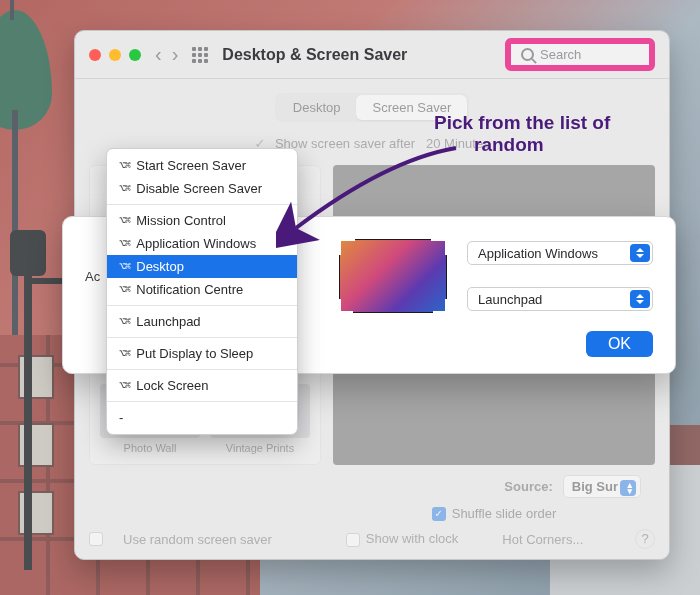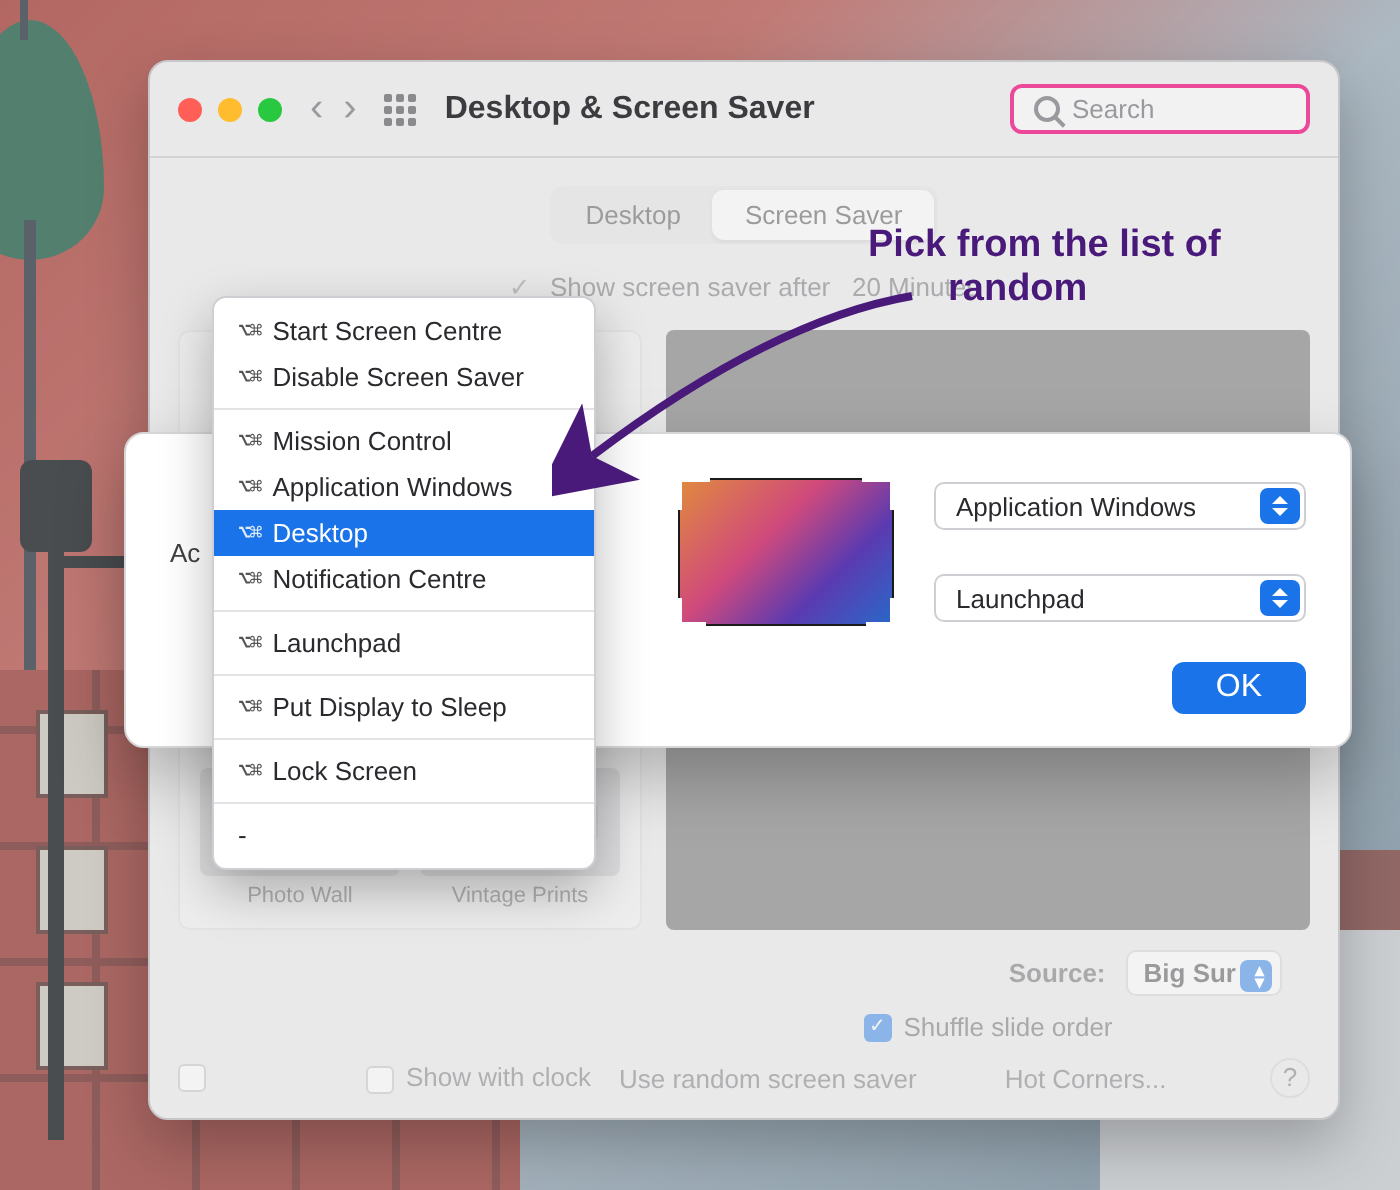--- a/index.html
+++ b/index.html
@@ -34,21 +34,21 @@
     box-shadow:0 12px 30px rgba(0,0,0,.25);
   }
   .pref-toolbar{height:48px;display:flex;align-items:center;padding:0 14px;gap:14px;border-bottom:1px solid #d4d4d6;}
   .traffic{display:flex;gap:8px;}
   .dot{width:12px;height:12px;border-radius:50%;}
   .dot.red{background:#ff5f57;} .dot.yellow{background:#febc2e;} .dot.green{background:#28c840;}
   .nav-arrows{display:flex;gap:10px;color:#9a9a9e;font-size:20px;}
   .grid-ico{width:16px;height:16px;display:grid;grid-template-columns:repeat(3,4px);grid-template-rows:repeat(3,4px);gap:2px;}
   .grid-ico span{background:#8a8a8e;border-radius:1px;}
   .pref-title{font-weight:600;color:#3c3c40;font-size:16px;}
-  .search-wrap{margin-left:auto;display:flex;align-items:center;gap:6px;background:#f2f2f3;border:2px solid #ec4899;border-radius:6px;padding:3px 10px;color:#9a9a9e;font-size:13px;width:150px;}
+  .search-wrap{margin-left:auto;display:flex;align-items:center;gap:6px;background:#f2f2f3;border:6px solid #ec4899;border-radius:6px;padding:3px 10px;color:#9a9a9e;font-size:13px;width:150px;}
   .mag{width:13px;height:13px;border:2px solid #9a9a9e;border-radius:50%;position:relative;}
   .mag::after{content:"";position:absolute;width:6px;height:2px;background:#9a9a9e;bottom:-3px;right:-5px;transform:rotate(45deg);}
 
   .tabs-row{display:flex;justify-content:center;margin-top:14px;}
   .seg{display:flex;background:#e0e0e2;border-radius:7px;padding:2px;}
   .seg button{border:none;background:transparent;padding:5px 16px;font-size:13px;color:#3c3c40;border-radius:6px;}
   .seg button.active{background:#fff;box-shadow:0 1px 2px rgba(0,0,0,.12);}
 
   .show-after-row{margin-top:14px;text-align:center;color:#606066;font-size:13px;}
   .show-after-row .check{color:#8a8a8e;margin-right:6px;}
@@ -233,22 +233,22 @@
       </div>
       <div class="chk-row">
         <div class="chk">✓</div>
         <span>Shuffle slide order</span>
       </div>
     </div>
   </div>
 
   <div class="footer-row">
     <span class="chkbox"></span>
+    <span>Use random screen saver</span>
     <span style="margin-left:60px"><span class="chkbox"></span><span>Show with clock</span></span>
-    <span>Use random screen saver</span>
     <span style="margin-left:30px">Hot Corners...</span>
     <span class="q">?</span>
   </div>
 
   <div class="pref-dim"></div>
 </div>
 
 <div class="sheet">
   <div class="sheet-row">
     <span class="ac-label">Ac</span>
@@ -269,21 +269,21 @@
     </div>
   </div>
   <div class="sheet-foot">
     <button class="ok-btn">OK</button>
   </div>
 </div>
 
 <div class="dd-menu">
   <div class="dd-item">
       <span class="mods">⌥⌘</span>
-      <span>Start Screen Centre</span>
+      <span>Start Screen Saver</span>
     </div>
   <div class="dd-item">
       <span class="mods">⌥⌘</span>
       <span>Disable Screen Saver</span>
     </div>
   <div class="dd-sep"></div>
   <div class="dd-item">
       <span class="mods">⌥⌘</span>
       <span>Mission Control</span>
     </div>

